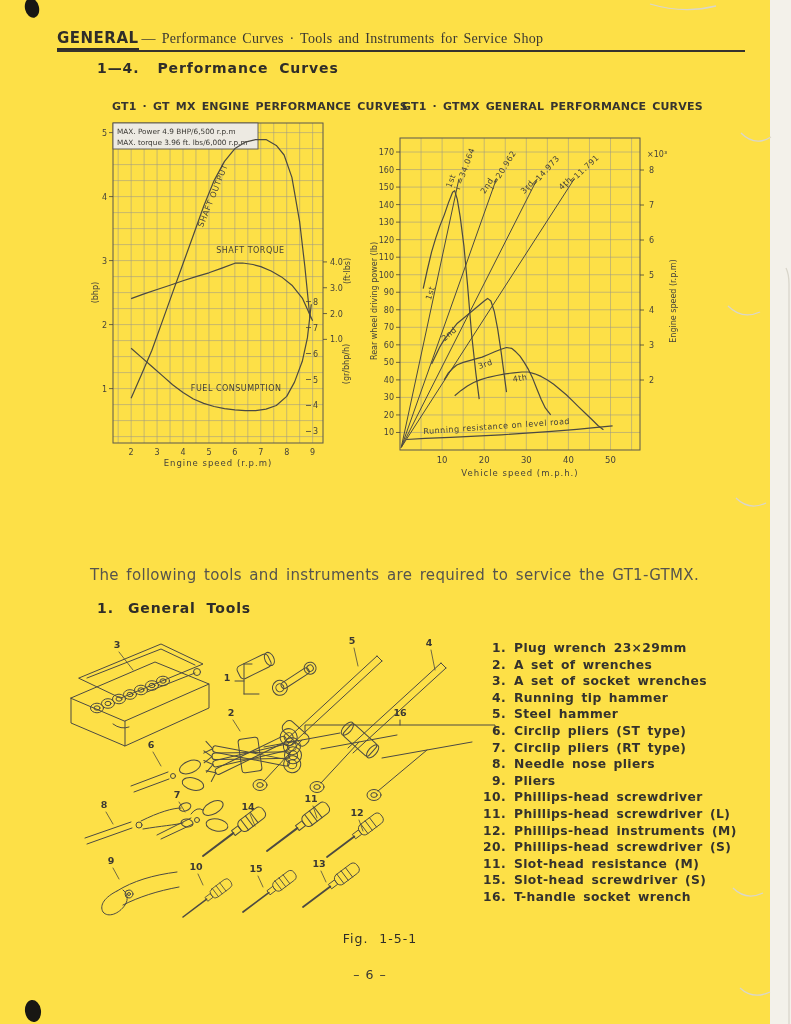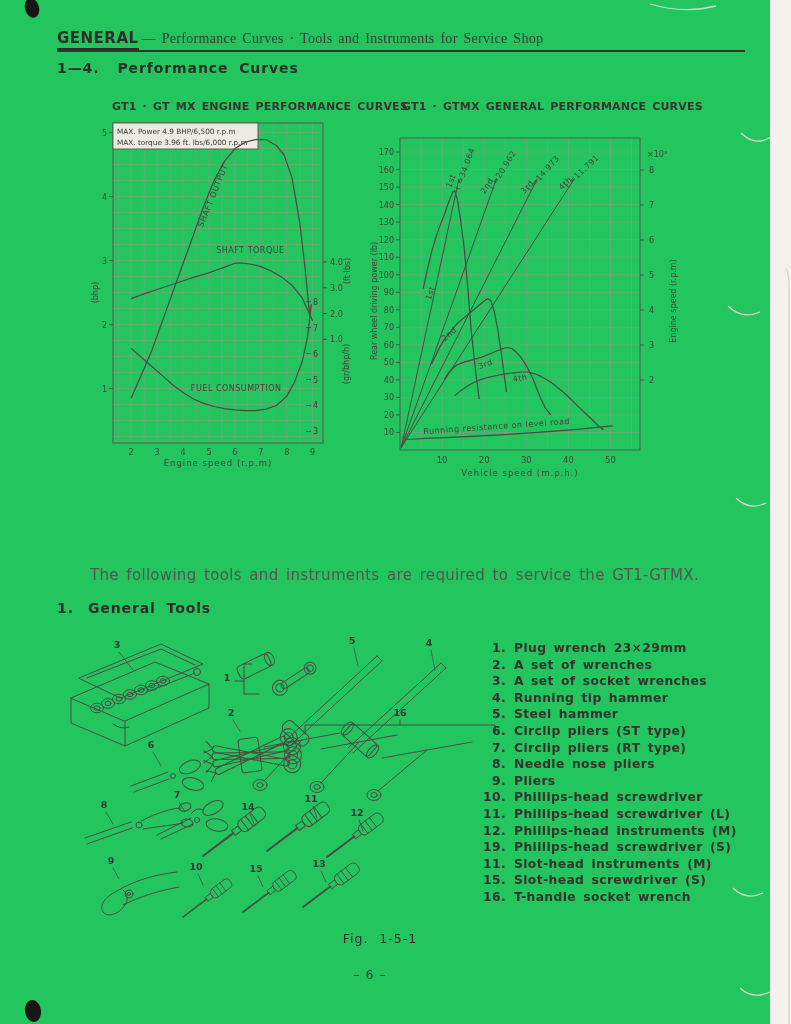--- a/index.html
+++ b/index.html
@@ -1,27 +1,27 @@
 <!DOCTYPE html>
 <html><head>
 <meta charset="utf-8">
 <style>
   html,body{margin:0;padding:0;background:#a8a49a;}
-  .page{position:relative;width:791px;height:1024px;background:#22c55e;
+  .page{position:relative;width:791px;height:1024px;background:#fde047;
         font-family:"DejaVu Sans",sans-serif;color:#2f2d29;overflow:hidden;}
   
   .hdr{position:absolute;left:57px;top:28px;width:688px;white-space:nowrap;}
   .hdr .brand{display:inline-block;font-weight:bold;font-size:15px;letter-spacing:.5px;
         border-bottom:2.5px solid #2f2d29;padding-bottom:1px;}
   .hdr .sub{font-family:"Liberation Serif",serif;font-size:14px;letter-spacing:.3px;
         word-spacing:2px;color:#3a3833;padding-left:3px;}
   .rule{position:absolute;left:57px;top:50px;width:688px;height:2px;background:#35332e;}
   
   .sec{position:absolute;font-weight:bold;font-size:14px;letter-spacing:.9px;}
-  .sec .num{margin-right:18px;}
+  .sec .num{margin-right:18px;margin-left:40px;}
   .sec .ttl{word-spacing:5px;}
   .chart-title{position:absolute;font-size:11px;font-weight:bold;color:#36342f;
         letter-spacing:.2px;word-spacing:2px;}
   .intro{position:absolute;left:90px;top:566px;font-size:15px;color:#56544d;
         letter-spacing:.3px;word-spacing:2.5px;}
   
   .tools-list{position:absolute;left:482px;top:640px;width:290px;}
   .tool-row{display:flex;font-size:12.3px;font-weight:bold;line-height:16.6px;
         letter-spacing:.4px;word-spacing:2.5px;color:#34322d;}
   .tool-row .tno{width:24px;text-align:right;margin-right:8px;flex:none;}
@@ -509,26 +509,26 @@
       </div>
       <div class="tool-row">
         <span class="tno">11.</span>
         <span>Phillips-head screwdriver (L)</span>
       </div>
       <div class="tool-row">
         <span class="tno">12.</span>
         <span>Phillips-head instruments (M)</span>
       </div>
       <div class="tool-row">
-        <span class="tno">19.</span>
+        <span class="tno">20.</span>
         <span>Phillips-head screwdriver (S)</span>
       </div>
       <div class="tool-row">
         <span class="tno">11.</span>
-        <span>Slot-head instruments (M)</span>
+        <span>Slot-head resistance (M)</span>
       </div>
       <div class="tool-row">
         <span class="tno">15.</span>
         <span>Slot-head screwdriver (S)</span>
       </div>
       <div class="tool-row">
         <span class="tno">16.</span>
         <span>T-handle socket wrench</span>
       </div>
     </div>

